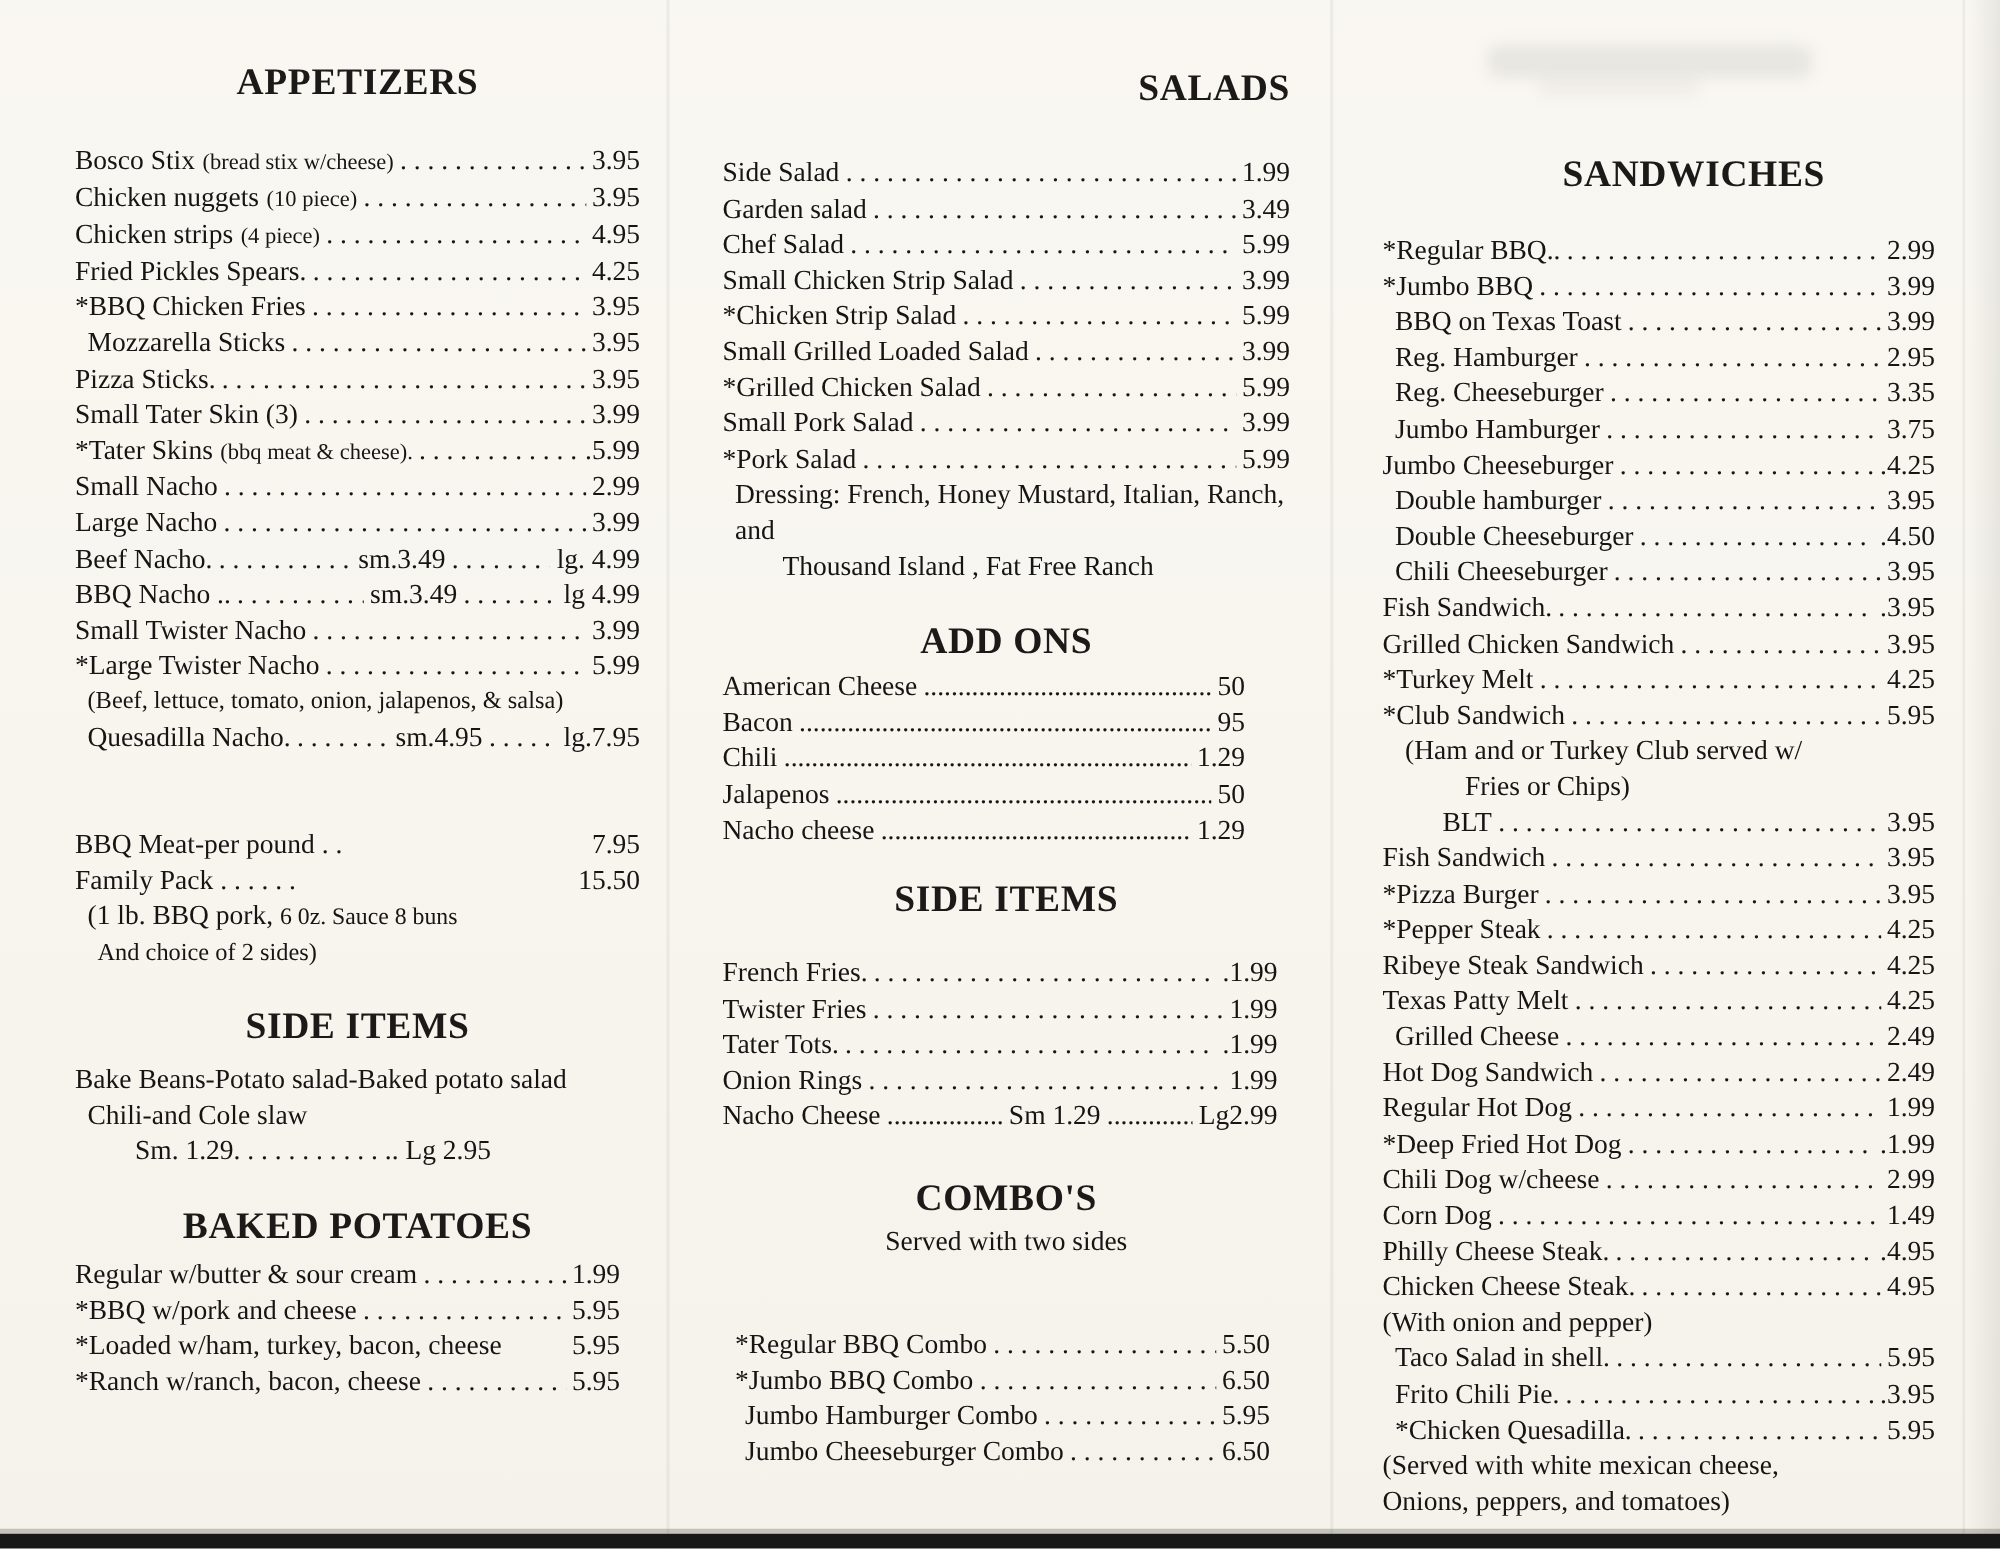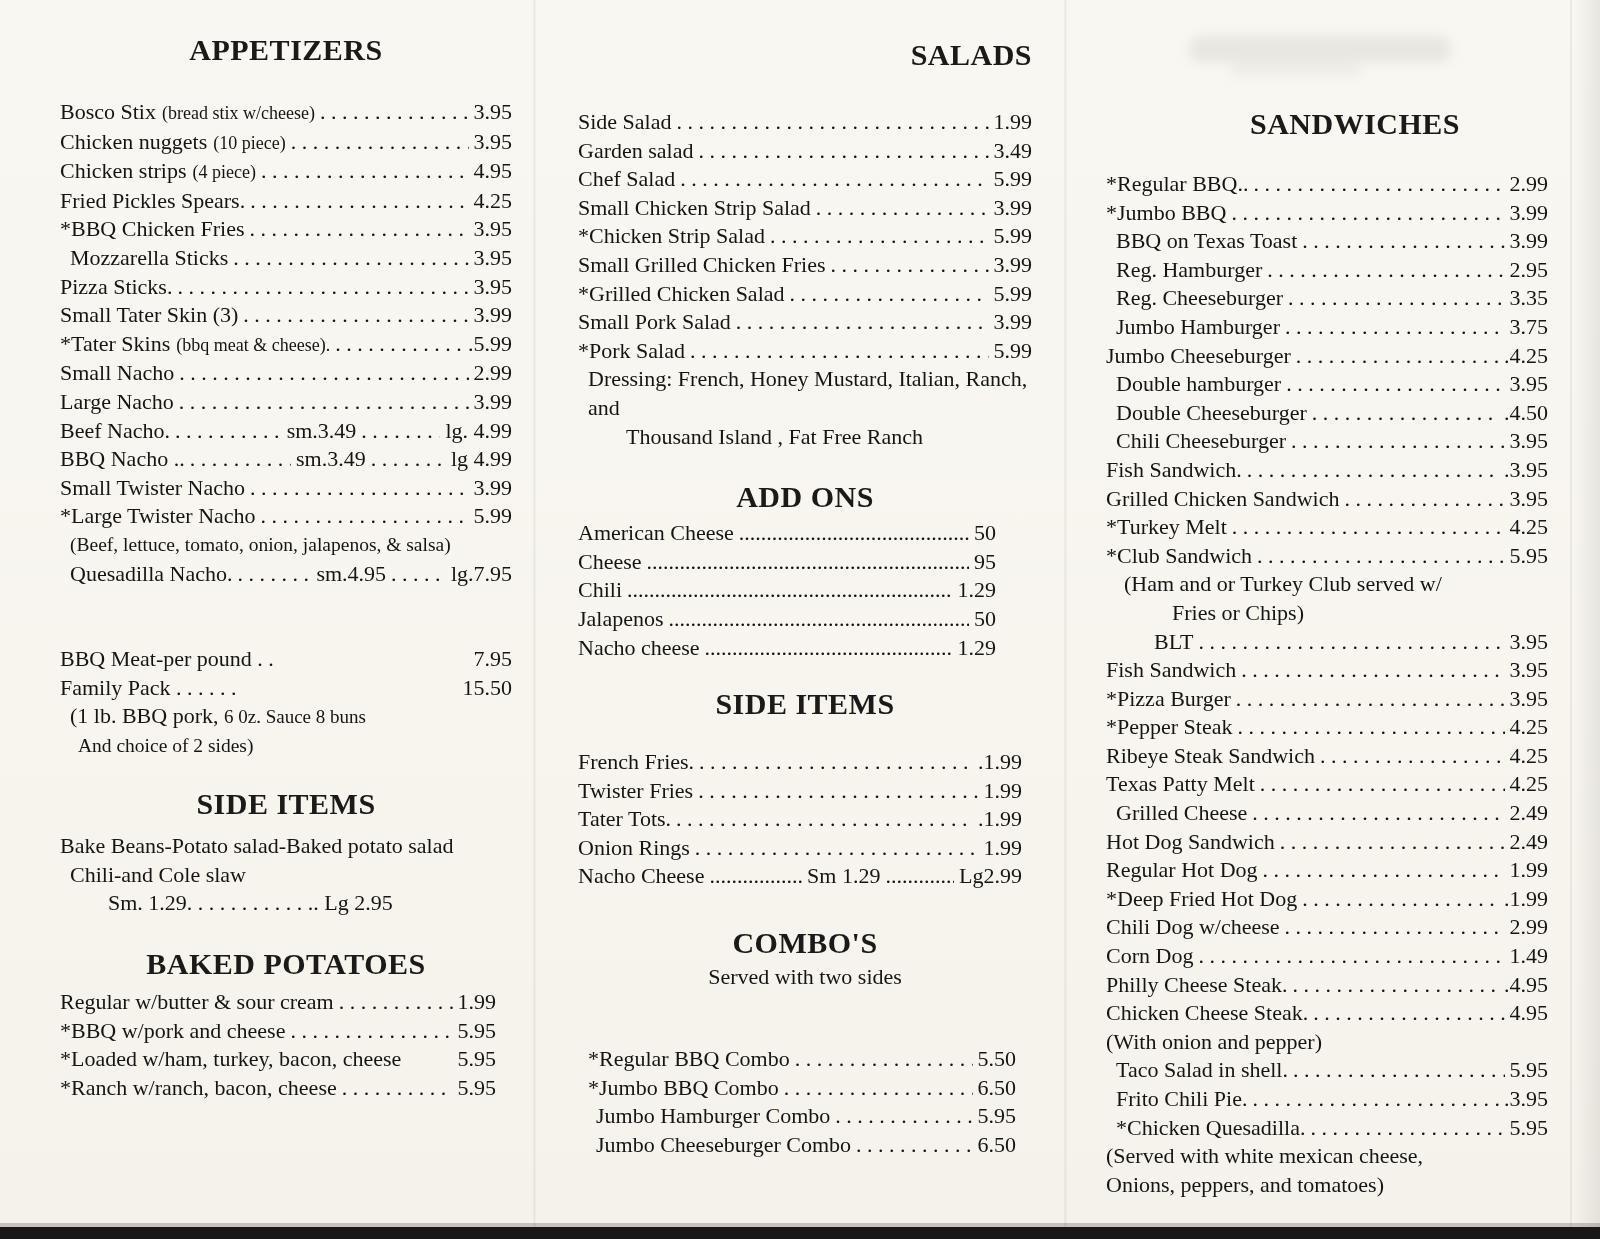--- a/index.html
+++ b/index.html
@@ -7,21 +7,21 @@
     font-family:"Liberation Serif","DejaVu Serif",serif;
     background:#d8d5cf;
   }
   .page{
     position:relative;
     width:1600px;height:1239px;
     background:linear-gradient(180deg,#f9f7f1 0%,#f7f5ee 55%,#f4f2ea 100%);
     color:#161514;
     overflow:hidden;
   }
-  .col{position:absolute;top:0;}
+  .col{position:absolute;top:16px;}
   .col-left {left:60px;  width:452px; padding-top:30px;}
   .col-mid  {left:578px; width:454px; padding-top:35px;}
   .col-right{left:1106px;width:442px; padding-top:76px;}
 
   .title{
     font-size:30px;font-weight:bold;line-height:40px;
     text-align:center;letter-spacing:.5px;color:#1b1a18;
   }
   .subtitle{font-size:22px;line-height:28px;text-align:center;}
 
@@ -256,21 +256,21 @@
             <span class="label">Small Chicken Strip Salad</span>
             <span class="leader ">. . . . . . . . . . . . . . . . . . . . . . . . . . . . . . . . . . . . . . . . . . . . . . . . . . . . . . . . . . . . . . . . . . . . . . . . . . . . . . . . . . . . . . . . . . . . . . . . . . . . . . . . . . . . . . </span>
             <span class="price">3.99</span>
           </div>
           <div class="row">
             <span class="label">*Chicken Strip Salad</span>
             <span class="leader ">. . . . . . . . . . . . . . . . . . . . . . . . . . . . . . . . . . . . . . . . . . . . . . . . . . . . . . . . . . . . . . . . . . . . . . . . . . . . . . . . . . . . . . . . . . . . . . . . . . . . . . . . . . . . . . </span>
             <span class="price">5.99</span>
           </div>
           <div class="row">
-            <span class="label">Small Grilled Chicken Fries</span>
+            <span class="label">Small Grilled Loaded Salad</span>
             <span class="leader ">. . . . . . . . . . . . . . . . . . . . . . . . . . . . . . . . . . . . . . . . . . . . . . . . . . . . . . . . . . . . . . . . . . . . . . . . . . . . . . . . . . . . . . . . . . . . . . . . . . . . . . . . . . . . . . </span>
             <span class="price">3.99</span>
           </div>
           <div class="row">
             <span class="label">*Grilled Chicken Salad</span>
             <span class="leader ">. . . . . . . . . . . . . . . . . . . . . . . . . . . . . . . . . . . . . . . . . . . . . . . . . . . . . . . . . . . . . . . . . . . . . . . . . . . . . . . . . . . . . . . . . . . . . . . . . . . . . . . . . . . . . . </span>
             <span class="price">5.99</span>
           </div>
           <div class="row">
             <span class="label">Small Pork Salad</span>
@@ -288,21 +288,21 @@
       </div>
       <div class="sec" data-sec="addons">
         <div class="title">ADD ONS</div>
         <div class="rows">
           <div class="row">
             <span class="label">American Cheese</span>
             <span class="leader ">................................................................................................................................................................................................................................................</span>
             <span class="price">50</span>
           </div>
           <div class="row">
-            <span class="label">Cheese</span>
+            <span class="label">Bacon</span>
             <span class="leader ">................................................................................................................................................................................................................................................</span>
             <span class="price">95</span>
           </div>
           <div class="row">
             <span class="label">Chili</span>
             <span class="leader ">................................................................................................................................................................................................................................................</span>
             <span class="price">1.29</span>
           </div>
           <div class="row">
             <span class="label">Jalapenos</span>

